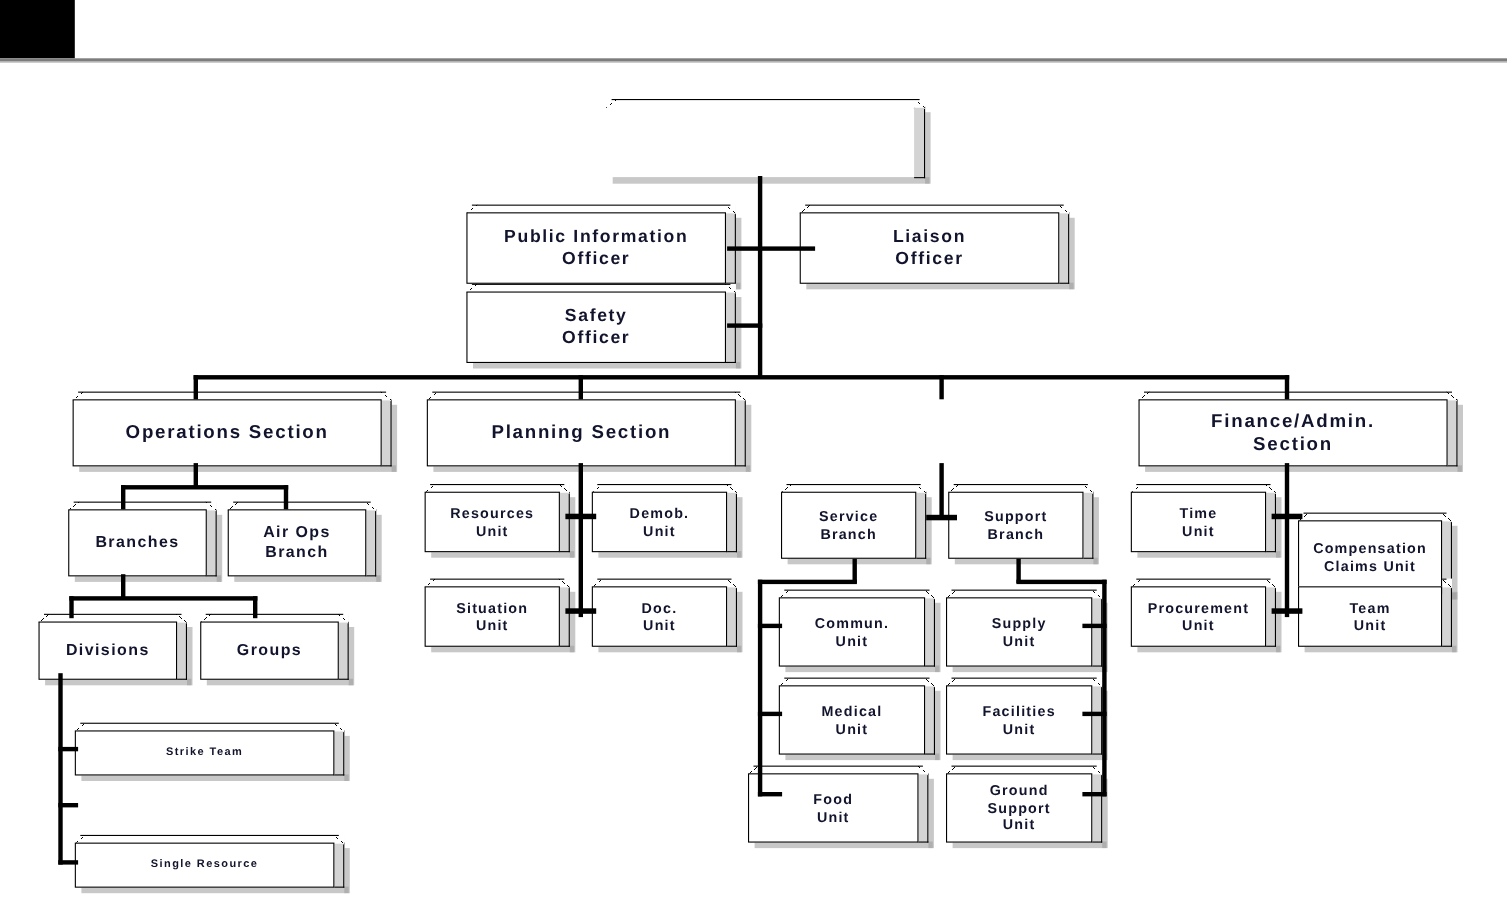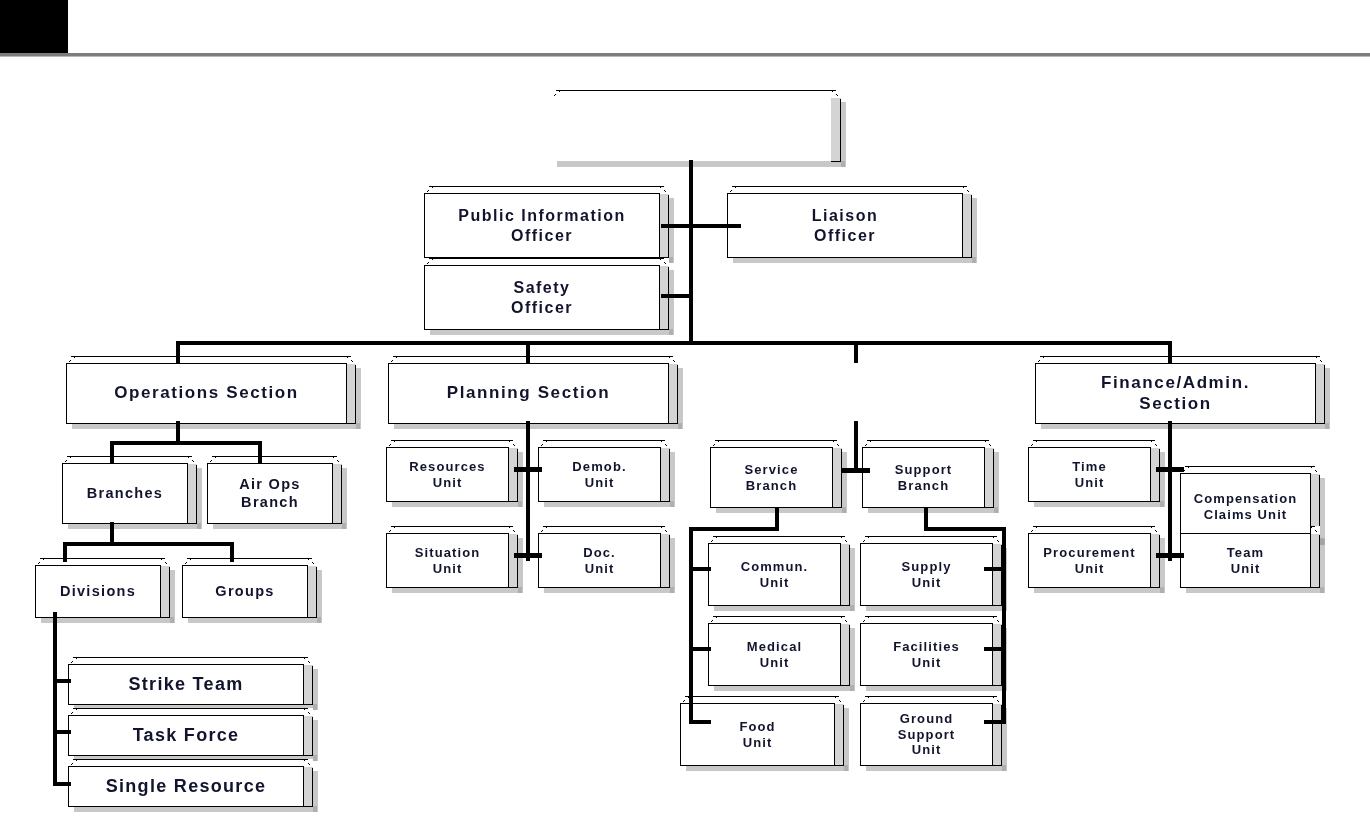--- a/index.html
+++ b/index.html
@@ -148,21 +148,21 @@
     padding: 0 4px;
     white-space: pre-line;
   }
 
   
   .sz-top   .label { font-size: 18px; letter-spacing: 1.7px; }
   .sz-staff .label { font-size: 16px; letter-spacing: 1.5px; }
   .sz-sect  .label { font-size: 17px; letter-spacing: 1.6px; }
   .sz-mid   .label { font-size: 14.5px; letter-spacing: 1.3px; }
   .sz-unit  .label { font-size: 13px; letter-spacing: 1.1px; }
-  .sz-res   .label { font-size: 18px; letter-spacing: 1.3px; }
+  .sz-res   .label { font-size: 10px; letter-spacing: 1.3px; }
 
   
   .ln {
     position: absolute;
     background: #000000;
     z-index: 5;
   }
 </style>
 </head>
 <body>
@@ -377,32 +377,20 @@
     <div class="side"></div>
     <div class="side-top"></div>
     <div class="top">
         <div class="top-line"></div>
       </div>
     <div class="face">
       <span class="label">Strike Team</span>
     </div>
   </div>
 
-  <div class="node sz-res" style="left:68px; top:708px; width:245px; height:48px;">
-    <div class="shadow"></div>
-    <div class="shadow-r"></div>
-    <div class="side"></div>
-    <div class="side-top"></div>
-    <div class="top">
-        <div class="top-line"></div>
-      </div>
-    <div class="face">
-      <span class="label">Task Force</span>
-    </div>
-  </div>
 
   <div class="node sz-res" style="left:68px; top:759px; width:245px; height:48px;">
     <div class="shadow"></div>
     <div class="shadow-r"></div>
     <div class="side"></div>
     <div class="side-top"></div>
     <div class="top">
         <div class="top-line"></div>
       </div>
     <div class="face">

